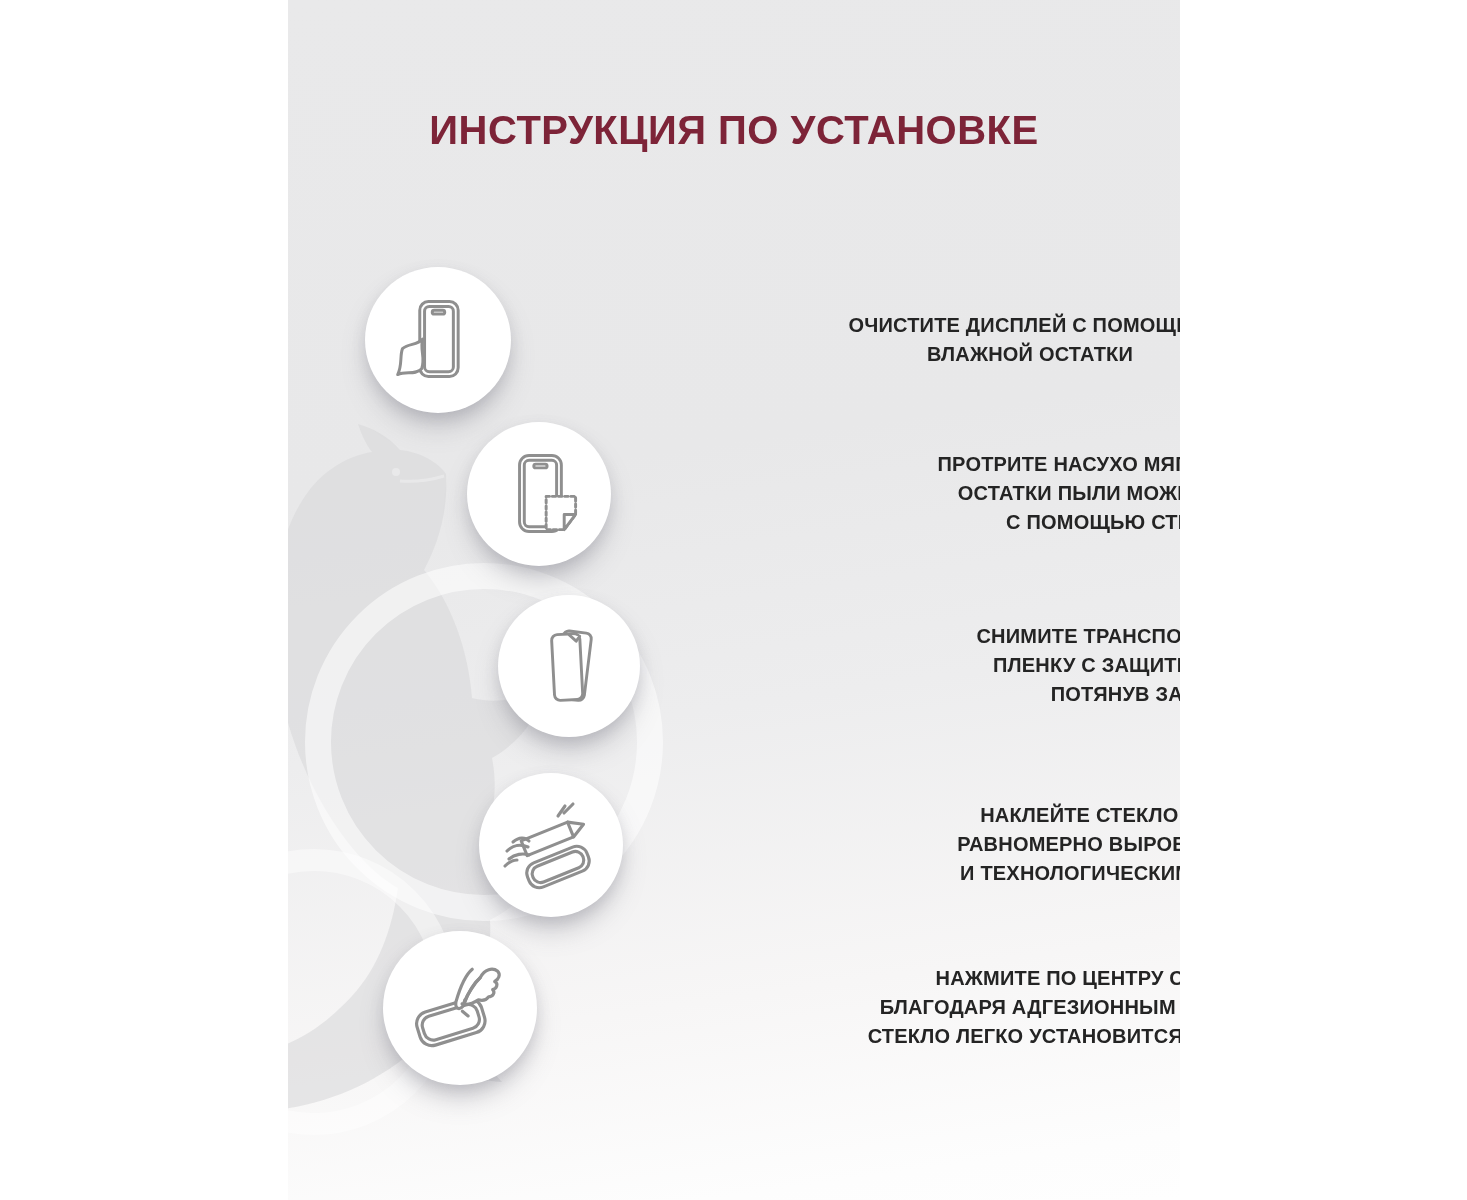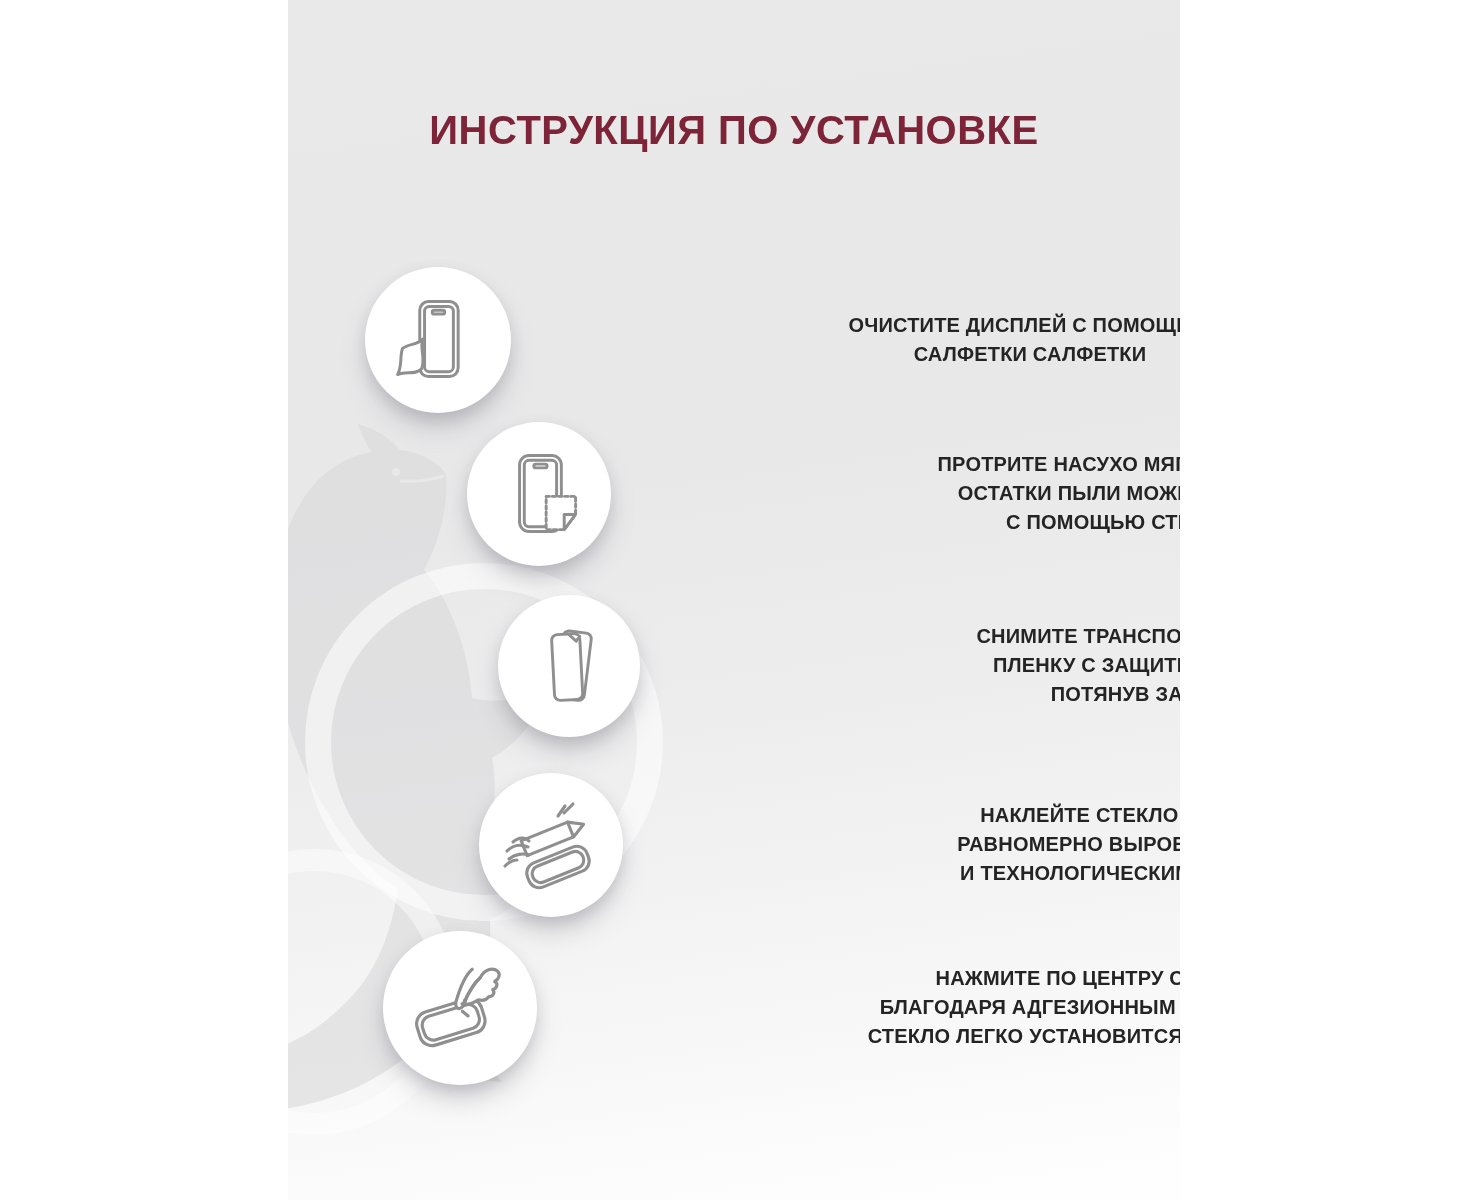--- a/index.html
+++ b/index.html
@@ -68,21 +68,21 @@
       <div class="circle" style="left:77px;top:267px;width:146px;height:146px;">
         <svg class="icon" width="96" height="96" viewBox="0 0 100 100">
           <rect x="31" y="10" width="40" height="78" rx="9"></rect>
           <rect x="36" y="15" width="30" height="68" rx="5"></rect>
           <rect x="44" y="19" width="13" height="4" rx="2"></rect>
           <path class="fillw" d="M13,59 C20,53 28,56 34,49 C31,60 37,68 33,80 C26,87 17,82 8,86 C13,76 10,67 13,59 Z"></path>
         </svg>
       </div>
       <div class="step-text" style="left:742px;top:311px;">
         <div>ОЧИСТИТЕ ДИСПЛЕЙ С ПОМОЩЬЮ</div>
-        <div>САЛФЕТКИ САЛФЕТКИ</div>
+        <div>ВЛАЖНОЙ ОСТАТКИ</div>
       </div>
     </div>
 
     <div>
       <div class="circle" style="left:179px;top:422px;width:144px;height:144px;">
         <svg class="icon" width="95" height="95" viewBox="0 0 100 100">
           <rect x="29" y="9" width="44" height="80" rx="10"></rect>
           <rect x="34" y="14" width="34" height="70" rx="5"></rect>
           <rect x="44" y="18" width="14" height="4" rx="2"></rect>
           <path class="fillw" d="M57,52 H88 V71 L76,87 H57 Z" stroke-dasharray="3.5 3"></path>

